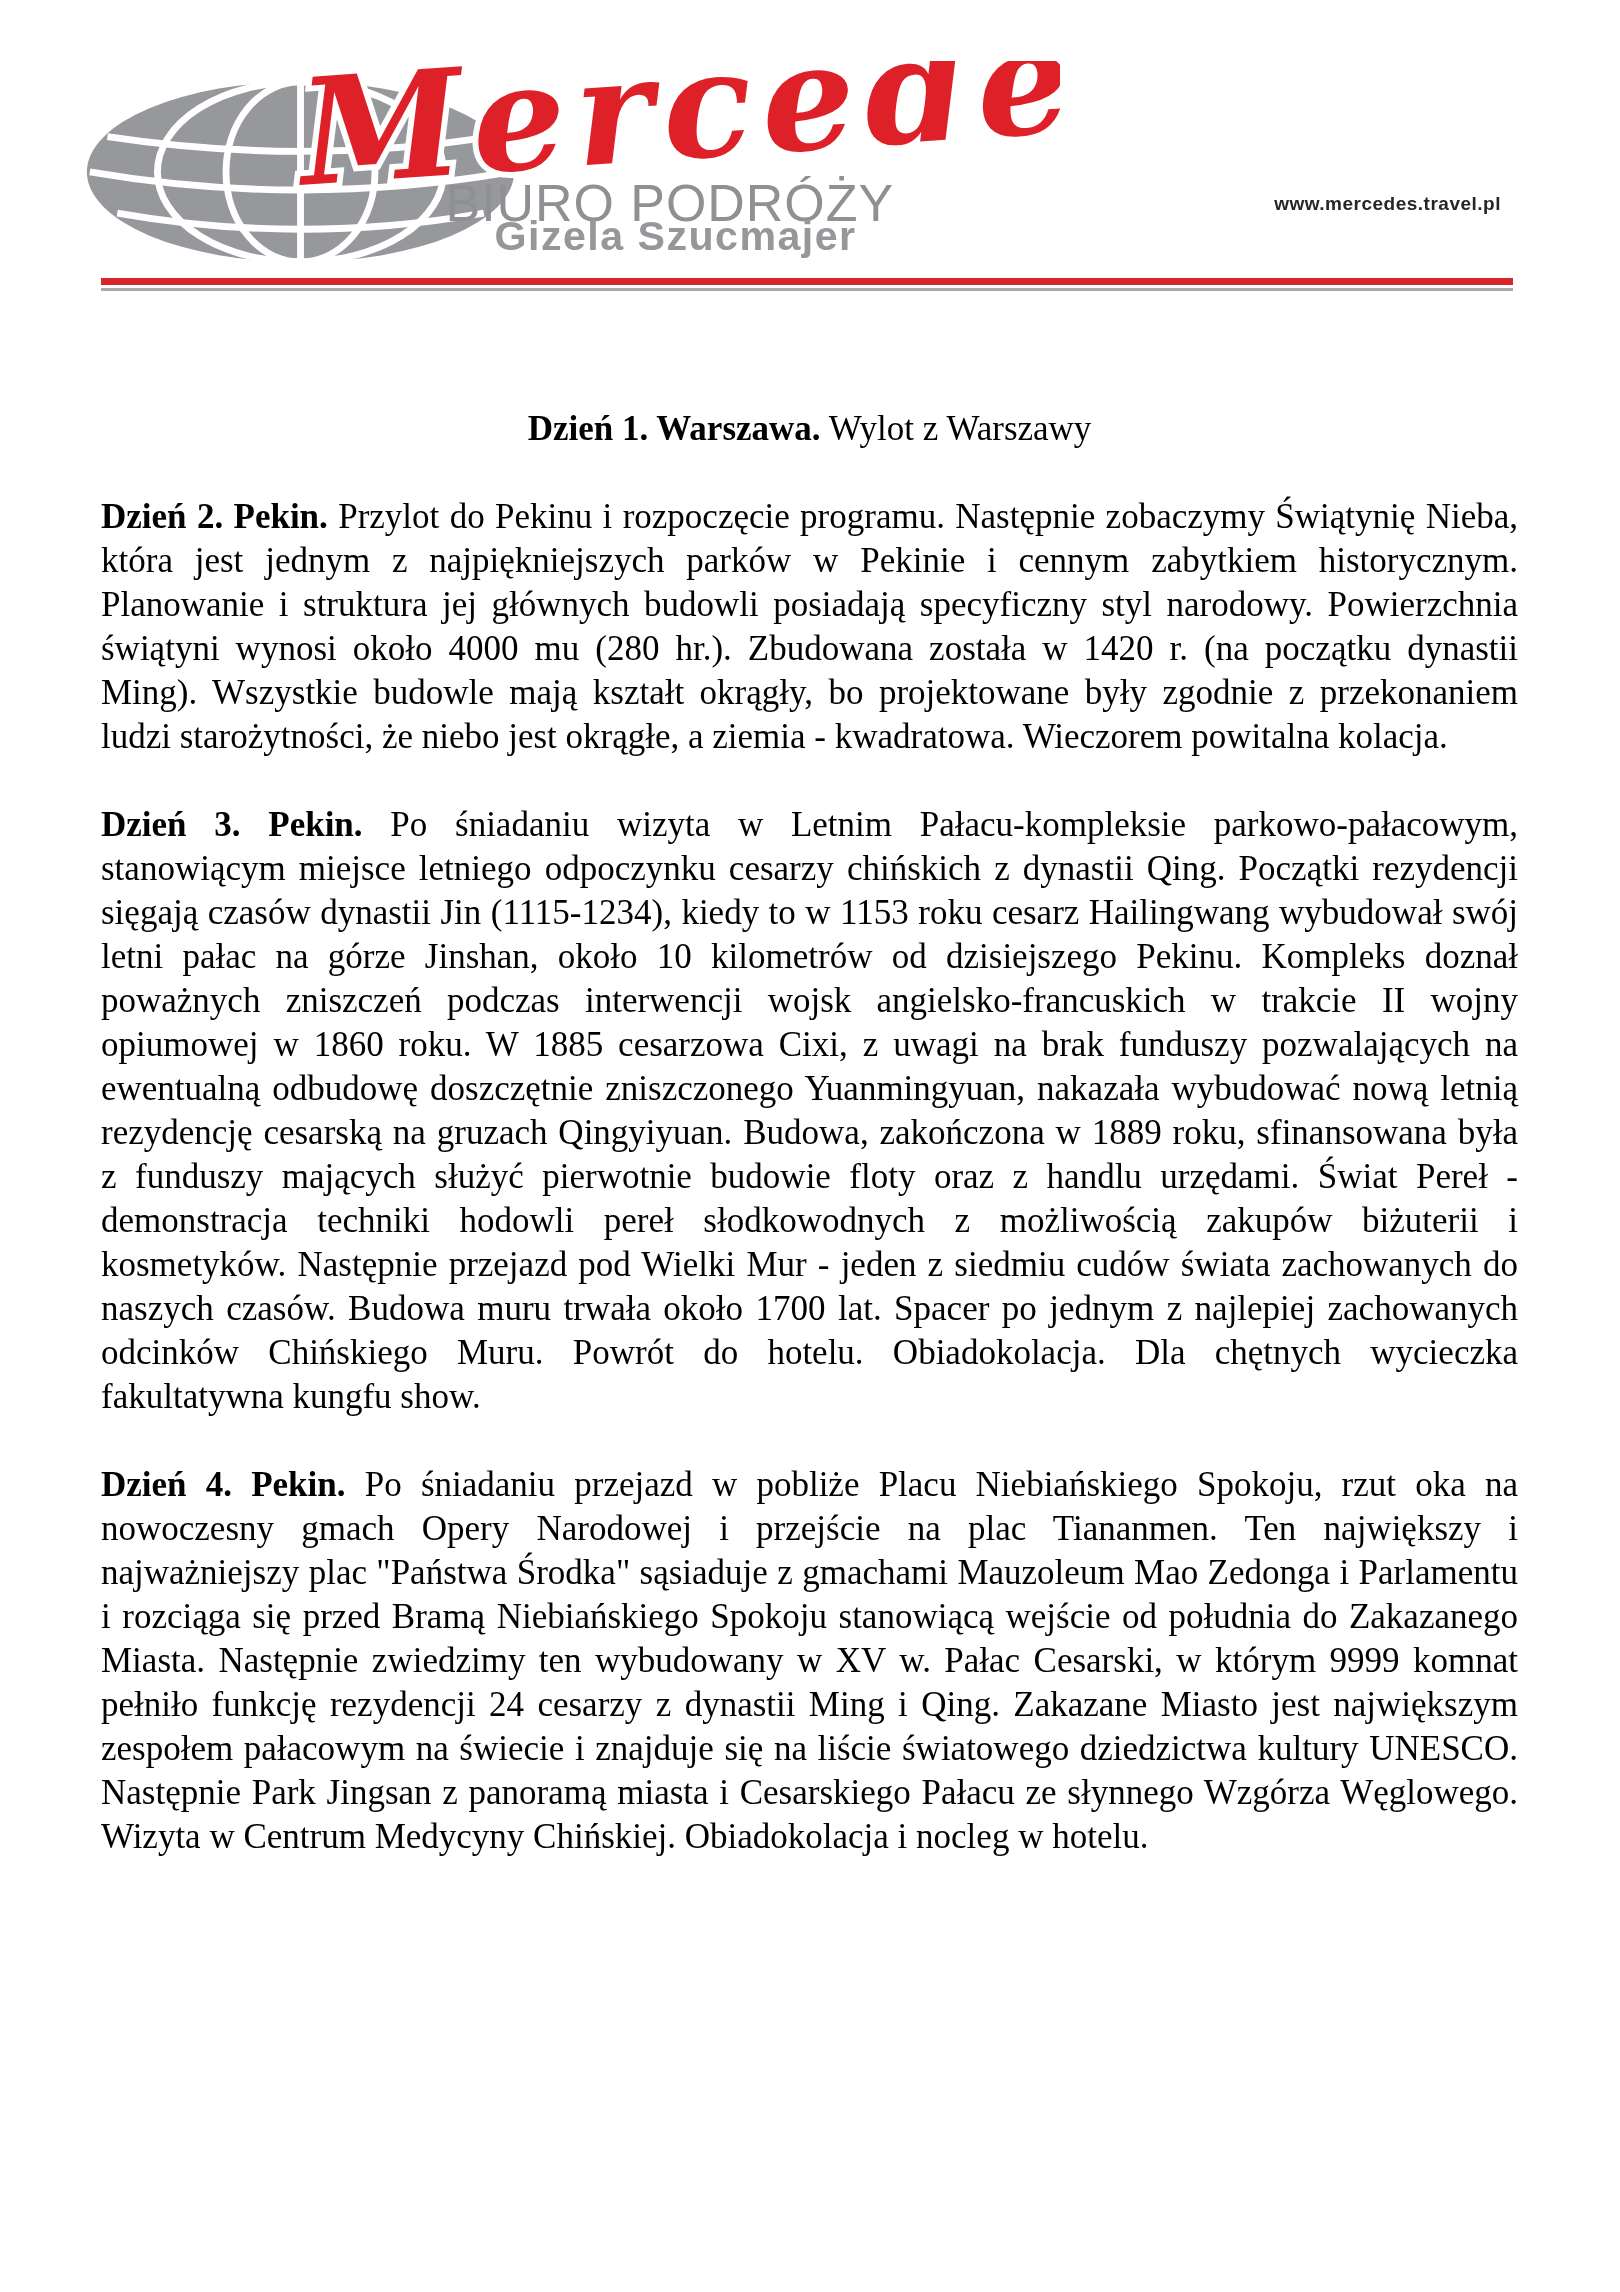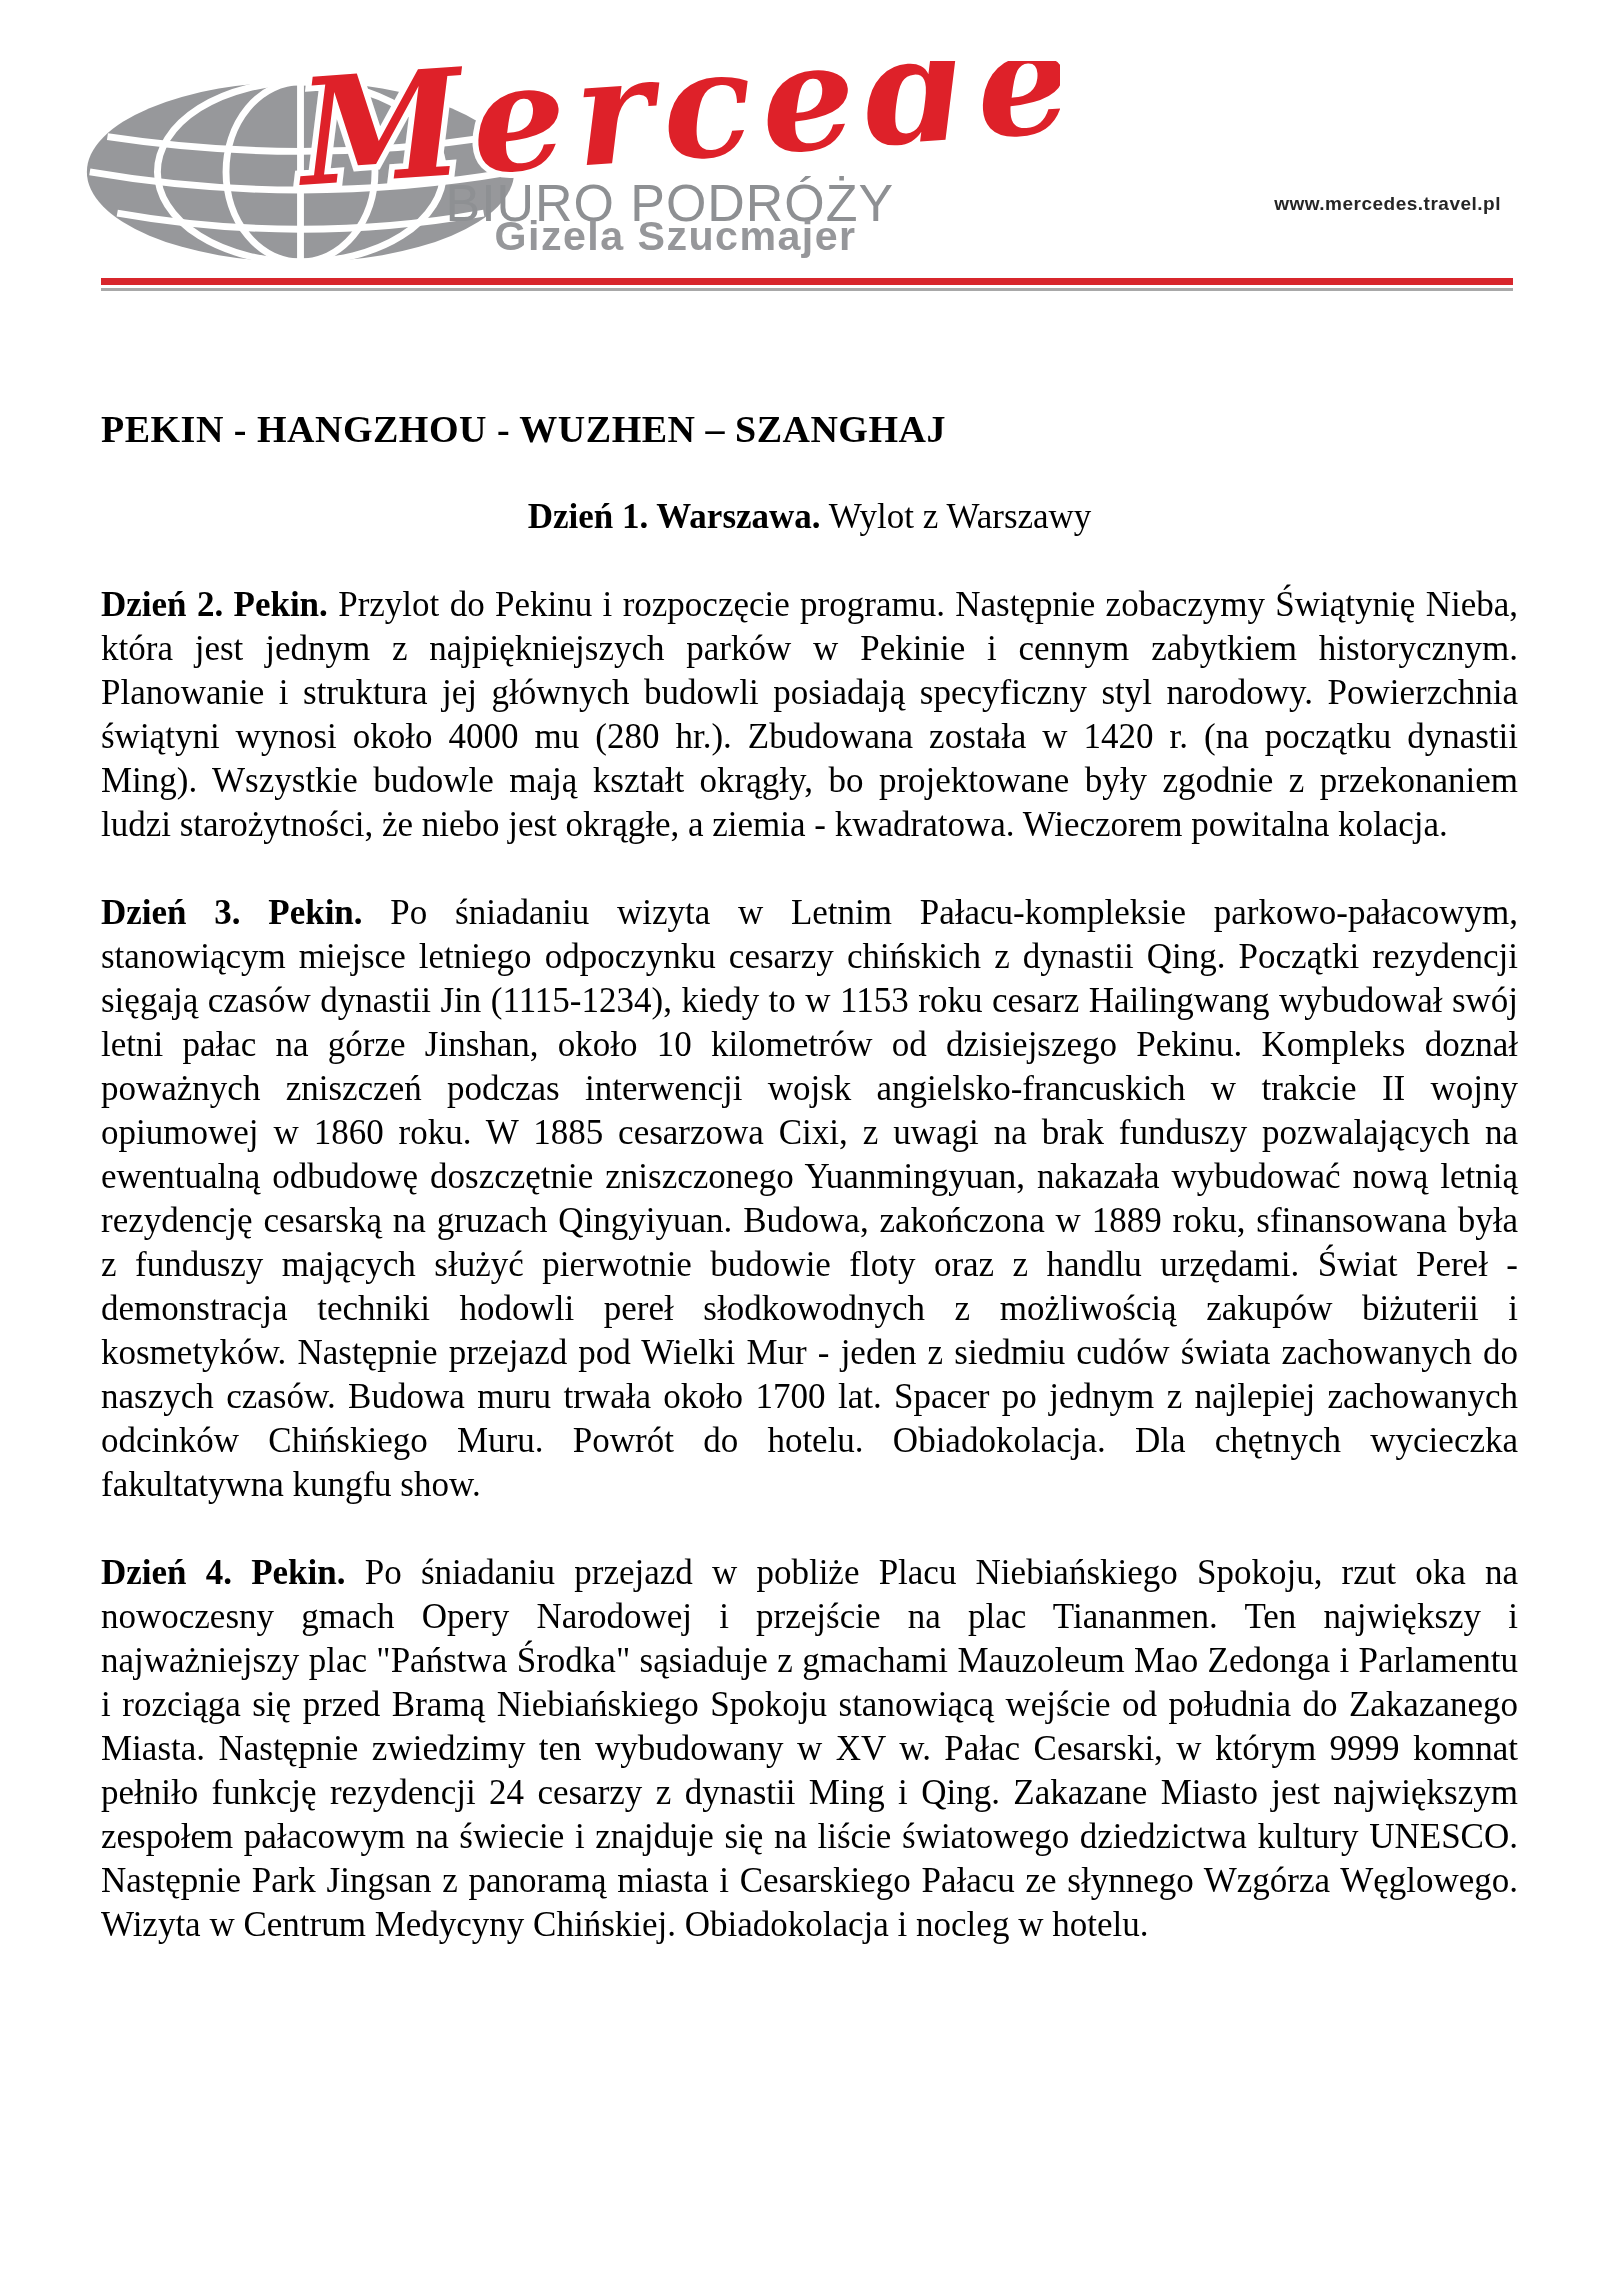--- a/index.html
+++ b/index.html
@@ -95,21 +95,20 @@
 
     <div class="website">www.mercedes.travel.pl</div>
 
     <div class="divider">
       <div class="divider-red"></div>
       <div class="divider-gray"></div>
     </div>
   </header>
 
   <main class="body-text">
-    <h1 class="doc-title">PEKIN - HANGZHOU - WUZHEN – SZANGHAJ</h1>
 
     <p class="single-line"><span class="day-label">Dzień 1. Warszawa.</span> <span>Wylot z Warszawy</span></p>
 
     <p><span class="day-label">Dzień 2. Pekin.</span> <span>Przylot do Pekinu i rozpoczęcie programu. Następnie zobaczymy Świątynię Nieba, która jest jednym z najpiękniejszych parków w Pekinie i cennym zabytkiem historycznym. Planowanie i struktura jej głównych budowli posiadają specyficzny styl narodowy. Powierzchnia świątyni wynosi około 4000 mu (280 hr.). Zbudowana została w 1420 r. (na początku dynastii Ming). Wszystkie budowle mają kształt okrągły, bo projektowane były zgodnie z przekonaniem ludzi starożytności, że niebo jest okrągłe, a ziemia - kwadratowa. Wieczorem powitalna kolacja.</span></p>
 
     <p><span class="day-label">Dzień 3. Pekin.</span> <span>Po śniadaniu wizyta w Letnim Pałacu-kompleksie parkowo-pałacowym, stanowiącym miejsce letniego odpoczynku cesarzy chińskich z dynastii Qing. Początki rezydencji sięgają czasów dynastii Jin (1115-1234), kiedy to w 1153 roku cesarz Hailingwang wybudował swój letni pałac na górze Jinshan, około 10 kilometrów od dzisiejszego Pekinu. Kompleks doznał poważnych zniszczeń podczas interwencji wojsk angielsko-francuskich w trakcie II wojny opiumowej w 1860 roku. W 1885 cesarzowa Cixi, z uwagi na brak funduszy pozwalających na ewentualną odbudowę doszczętnie zniszczonego Yuanmingyuan, nakazała wybudować nową letnią rezydencję cesarską na gruzach Qingyiyuan. Budowa, zakończona w 1889 roku, sfinansowana była z funduszy mających służyć pierwotnie budowie floty oraz z handlu urzędami. Świat Pereł - demonstracja techniki hodowli pereł słodkowodnych z możliwością zakupów biżuterii i kosmetyków. Następnie przejazd pod Wielki Mur - jeden z siedmiu cudów świata zachowanych do naszych czasów. Budowa muru trwała około 1700 lat. Spacer po jednym z najlepiej zachowanych odcinków Chińskiego Muru. Powrót do hotelu. Obiadokolacja. Dla chętnych wycieczka fakultatywna kungfu show.</span></p>
 
     <p><span class="day-label">Dzień 4. Pekin.</span> <span>Po śniadaniu przejazd w pobliże Placu Niebiańskiego Spokoju, rzut oka na nowoczesny gmach Opery Narodowej i przejście na plac Tiananmen. Ten największy i najważniejszy plac "Państwa Środka" sąsiaduje z gmachami Mauzoleum Mao Zedonga i Parlamentu i rozciąga się przed Bramą Niebiańskiego Spokoju stanowiącą wejście od południa do Zakazanego Miasta. Następnie zwiedzimy ten wybudowany w XV w. Pałac Cesarski, w którym 9999 komnat pełniło funkcję rezydencji 24 cesarzy z dynastii Ming i Qing. Zakazane Miasto jest największym zespołem pałacowym na świecie i znajduje się na liście światowego dziedzictwa kultury UNESCO. Następnie Park Jingsan z panoramą miasta i Cesarskiego Pałacu ze słynnego Wzgórza Węglowego. Wizyta w Centrum Medycyny Chińskiej. Obiadokolacja i nocleg w hotelu.</span></p>
   </main>
 

